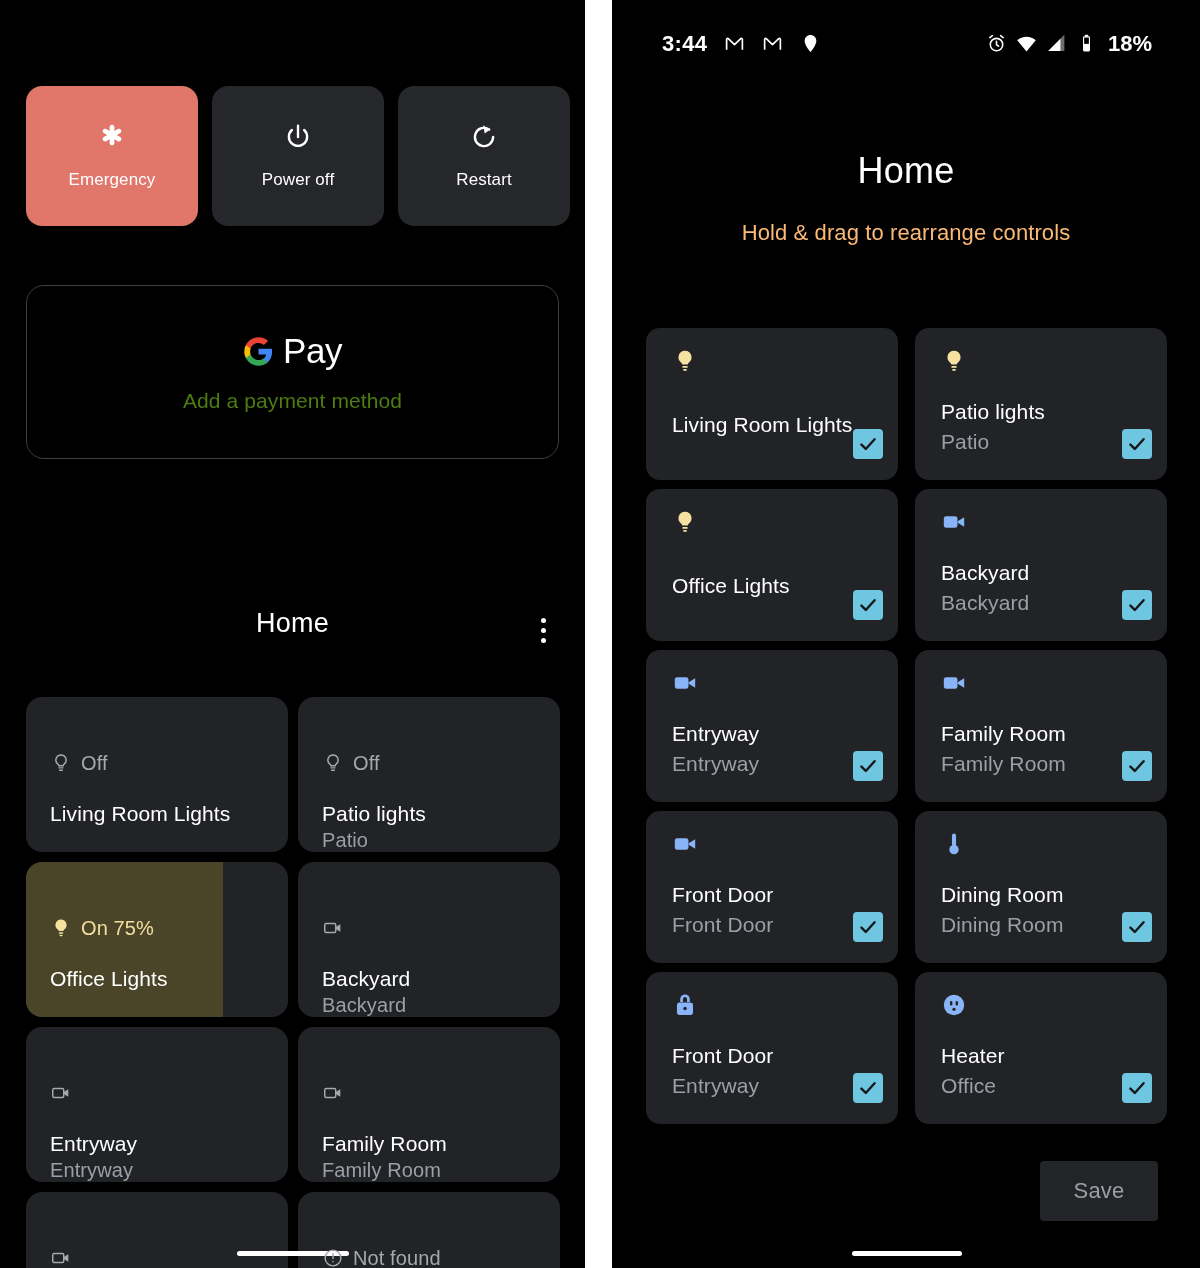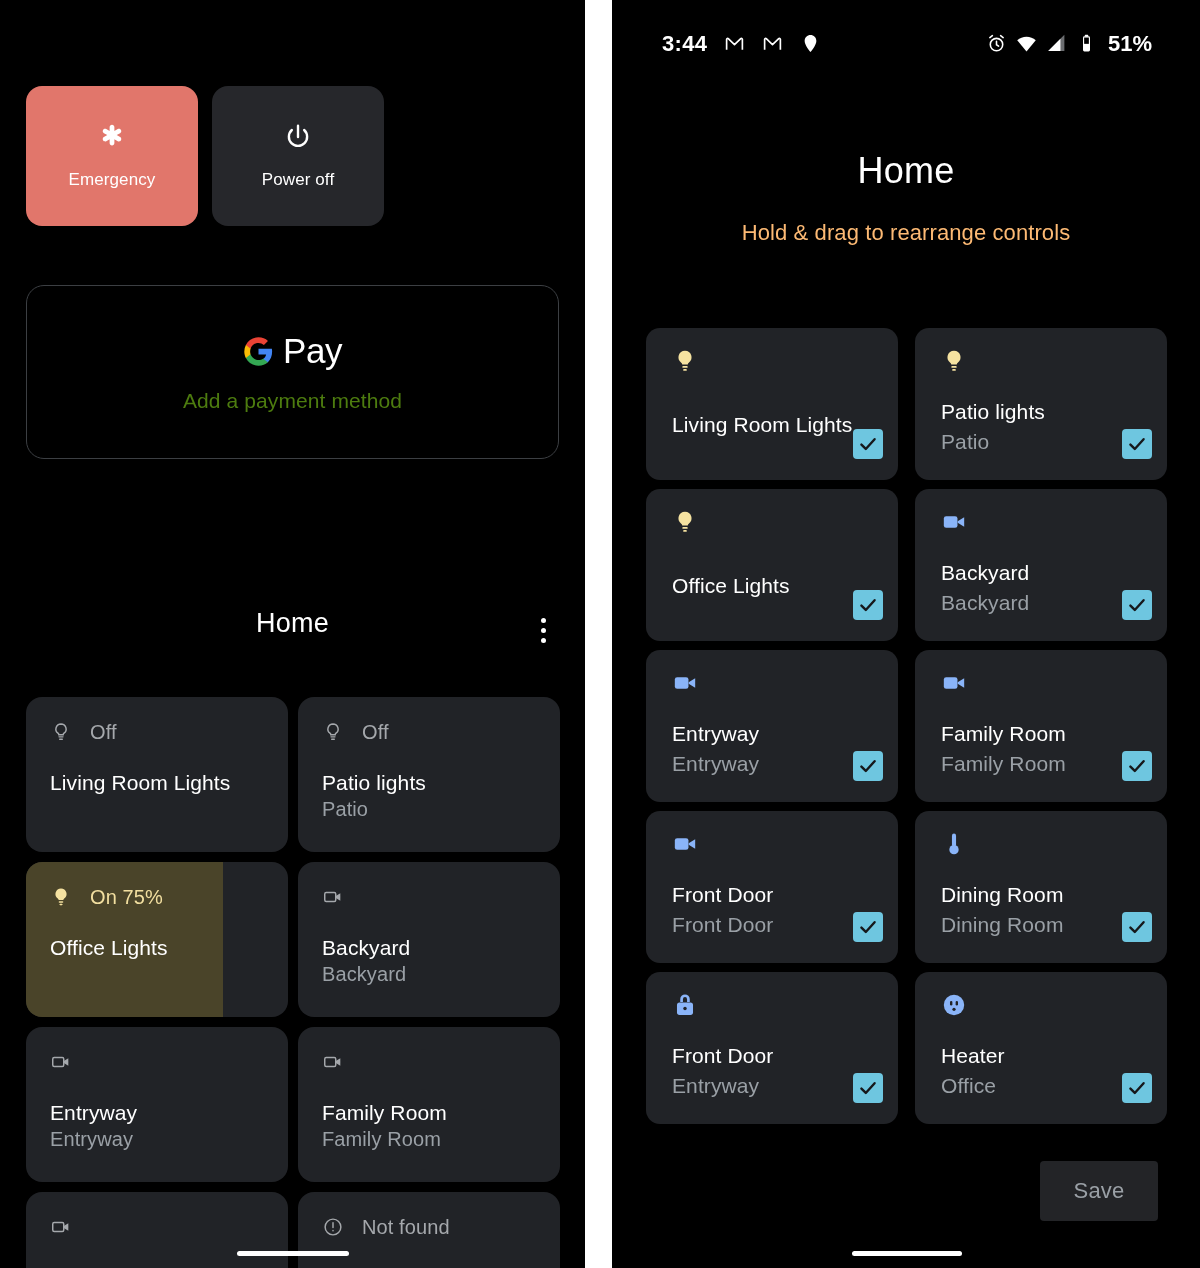--- a/index.html
+++ b/index.html
@@ -83,21 +83,21 @@
     background: #212327;
     padding: 22px 20px 0 24px;
     overflow: hidden;
   }
   .tile .fill {
     position: absolute; left: 0; top: 0; bottom: 0;
     background: #4a4429;
     z-index: 0;
   }
   .tile > .tile-inner { position: relative; z-index: 1; }
-  .tile-status { display: flex; align-items: center; gap: 18px; height: 26px; }
+  .tile-status { display: flex; align-items: center; gap: 9px; height: 26px; margin-top: 31px; }
   .tile-status .ico { width: 22px; height: 22px; display: block; }
   .tile-status .status-text { font-size: 20px; color: #a5a8ac; letter-spacing: .1px; }
   .tile-status.on .status-text { color: #f2dfa0; }
   .tile-title {
     margin-top: 26px; color: #ffffff; font-size: 21px; letter-spacing: .1px;
   }
   .tile-sub { margin-top: 3px; color: #9aa0a6; font-size: 20px; letter-spacing: .1px; }
 
   
   .statusbar {
@@ -179,20 +179,27 @@
       </div>
 
       <div class="power-btn">
         <svg class="pb-icon" viewBox="0 0 24 24" fill="none" stroke="currentColor" stroke-width="1.9" stroke-linecap="round">
           <path d="M12 3 v9"></path>
           <path d="M7.1 6.4a7.3 7.3 0 1 0 9.8 0"></path>
         </svg>
         <span class="pb-label">Power off</span>
       </div>
 
+      <div class="power-btn">
+        <svg class="pb-icon" viewBox="0 0 24 24" fill="none" stroke="currentColor" stroke-width="1.9" stroke-linecap="round">
+          <path d="M19.3 12a7.3 7.3 0 1 1-3.1-5.98"></path>
+          <path d="M11.3 2.6 16.6 6.2 12.6 9.1" fill="currentColor" stroke="none"></path>
+        </svg>
+        <span class="pb-label">Restart</span>
+      </div>
 
     </div>
 
     <div class="gpay-card">
       <div class="gpay-logo">
         <svg class="g-mark" viewBox="0 0 48 48">
           <path fill="#4285F4" d="M45.1 24.5c0-1.6-.14-3.14-.4-4.6H24v8.7h11.8c-.5 2.7-2.05 5-4.37 6.55v5.45h7.06c4.13-3.8 6.6-9.4 6.6-16.1z"></path>
           <path fill="#34A853" d="M24 46c5.9 0 10.86-1.95 14.48-5.3l-7.06-5.45c-1.96 1.32-4.47 2.1-7.42 2.1-5.7 0-10.53-3.85-12.26-9.03H4.45v5.63C8.05 41.1 15.45 46 24 46z"></path>
           <path fill="#FBBC05" d="M11.74 28.32A13.2 13.2 0 0 1 11.05 24c0-1.5.26-2.96.69-4.32v-5.63H4.45A21.98 21.98 0 0 0 2 24c0 3.55.85 6.9 2.45 9.95l7.29-5.63z"></path>
           <path fill="#EA4335" d="M24 10.65c3.21 0 6.1 1.1 8.37 3.27l6.27-6.27C34.85 4.12 29.9 2 24 2 15.45 2 8.05 6.9 4.45 14.05l7.29 5.63C13.47 14.5 18.3 10.65 24 10.65z"></path>
@@ -362,21 +369,21 @@
         </svg>
         <svg class="sb-ico" viewBox="0 0 24 24">
           <path d="M2.5 20.5 21 2v18.5H2.5z" fill="#6b6d70"></path>
           <path d="M2.5 20.5 16.5 6.5v14H2.5z" fill="#ffffff"></path>
         </svg>
         <svg class="sb-ico" viewBox="0 0 24 24">
           <rect x="8" y="3.6" width="8" height="17.4" rx="1.6" fill="#ffffff"></rect>
           <rect x="10" y="2" width="4" height="2.2" rx=".8" fill="#ffffff"></rect>
           <rect x="9.3" y="5.2" width="5.4" height="7.2" fill="#000000"></rect>
         </svg>
-        <span class="sb-batt-text">51%</span>
+        <span class="sb-batt-text">18%</span>
       </div>
     </div>
 
     <div class="home-header-right">
       <div class="hhr-title">Home</div>
       <div class="hhr-sub">Hold &amp; drag to rearrange controls</div>
     </div>
 
     <div class="tiles-right">
 

